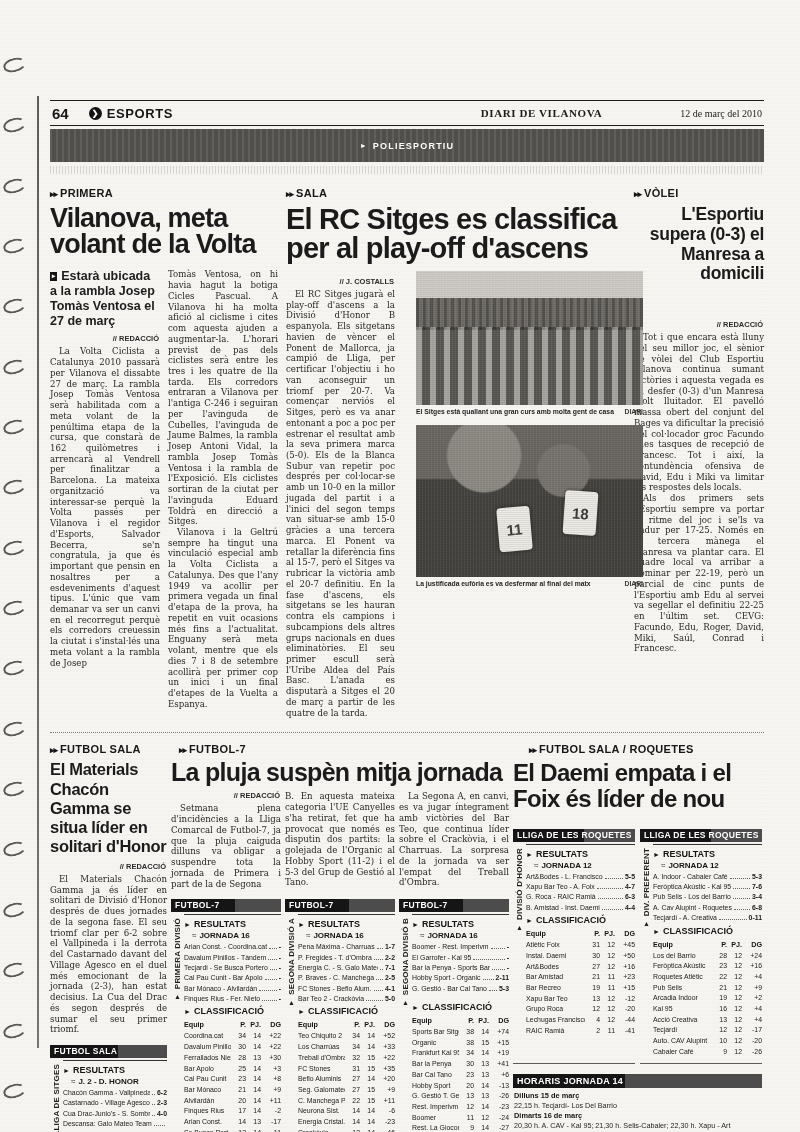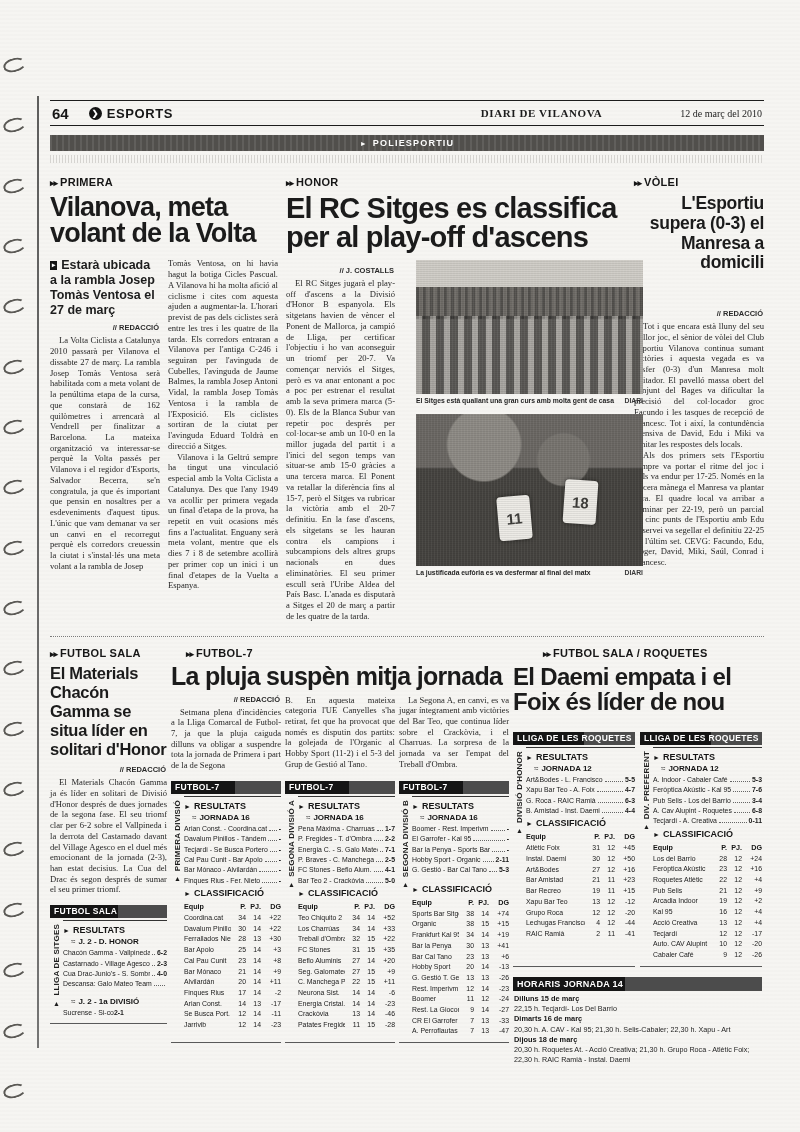--- a/index.html
+++ b/index.html
@@ -12,36 +12,36 @@
   .edge-line{position:absolute;left:37px;top:96px;height:952px;width:1.5px;background:linear-gradient(#2c2c2c,#4a4a4a);opacity:.75;}
   .content{position:absolute;left:50px;top:100px;width:714px;}
 
   
   .masthead{border-top:1.5px solid #1d1d1d;border-bottom:1px solid #1d1d1d;display:flex;align-items:center;height:24px;padding:0 2px;}
   .page-num{font:700 15px "Liberation Sans",sans-serif;color:#161616;}
   .logo-circle{width:13px;height:13px;border-radius:50%;background:#141414;color:#fff;display:flex;align-items:center;justify-content:center;font:700 8px "Liberation Sans",sans-serif;margin:0 5px 0 20px;}
   .section-name{font:700 13px "Liberation Sans",sans-serif;letter-spacing:.6px;color:#161616;}
   .paper-name{margin-left:auto;font:700 11px "Liberation Serif",serif;letter-spacing:.6px;margin-right:78px;color:#1c1c1c;}
   .m-date{font:400 10px "Liberation Serif",serif;color:#1c1c1c;}
-  .band{height:16px;background:#514f4c;margin-top:9px;display:flex;align-items:center;justify-content:center;color:#fdfdfd;
+  .band{height:33px;background:#514f4c;margin-top:3px;display:flex;align-items:center;justify-content:center;color:#fdfdfd;
         font:700 9px "Liberation Sans",sans-serif;letter-spacing:1.2px;
         background-image:repeating-linear-gradient(90deg,rgba(255,255,255,.09) 0 2px,transparent 2px 6px);}
   .band .bi{margin-right:5px;font-size:7px;}
   .halftone{height:8px;margin-top:4px;background:repeating-linear-gradient(90deg,#c5c3bf 0 1px,transparent 1px 3px);opacity:.65;}
 
   
   .kickers-top{display:grid;grid-template-columns:228px 340px 130px;gap:8px;margin:13px 0 5px;}
-  .kickers-bot{display:grid;grid-template-columns:117px 338px 249px;gap:19px;margin:10px 0 4px;}
+  .kickers-bot{display:grid;grid-template-columns:117px 338px 249px;gap:12px;margin:10px 0 4px;}
   .kicker{font:700 11px "Liberation Sans",sans-serif;letter-spacing:.3px;color:#161616;white-space:nowrap;}
   .kicker .dd{font-size:9px;margin-right:3px;letter-spacing:-1px;}
 
   
   .byline{font:700 7.5px "Liberation Sans",sans-serif;text-align:right;margin:6px 1px 3px;color:#2a2a2a;}
   .serif{font:400 8.6px/1.25 "DejaVu Serif",serif;text-align:justify;color:#272727;}
-  .serif p{margin:0;text-indent:9px;font-family:Liberation Serif, serif;}
+  .serif p{margin:0;text-indent:9px;}
 
   .top-row{display:grid;grid-template-columns:228px 340px 130px;gap:8px;}
   .h-cic{font:700 27px/.97 "Liberation Sans",sans-serif;letter-spacing:-.8px;color:#1b1b1b;margin:1px 0 12px;}
   .cic-cols{display:grid;grid-template-columns:110px 110px;gap:8px;}
   .standfirst{font:700 12.5px/1.18 "Liberation Sans",sans-serif;color:#1d1d1d;width:106px;}
   .standfirst .sq{display:inline-block;background:#141414;color:#fff;font-size:6.5px;padding:1px 2px;margin-right:4px;vertical-align:2px;line-height:1;}
 
   .h-rug{font:700 29px/1.0 "Liberation Sans",sans-serif;letter-spacing:-.8px;color:#1b1b1b;margin:1px 0 8px;}
   .rug-grid{display:grid;grid-template-columns:109px 227px;gap:21px;}
   .photo{position:relative;overflow:hidden;background:#87847f;}
@@ -145,21 +145,21 @@
       <span class="m-date">12 de març del 2010</span>
     </div>
     <div class="band">
       <span class="bi">►</span>
       <span>POLIESPORTIU</span>
     </div>
     <div class="halftone"></div>
 
     <div class="kickers-top">
       <div class="kicker"><span class="dd">▸▸</span><span>PRIMERA</span></div>
-      <div class="kicker"><span class="dd">▸▸</span><span>HONOR</span></div>
+      <div class="kicker"><span class="dd">▸▸</span><span>SALA</span></div>
       <div class="kicker"><span class="dd">▸▸</span><span>VÒLEI</span></div>
     </div>
 
     <div class="top-row">
 
       <article>
         <h1 class="h-cic">Vilanova, meta volant de la Volta</h1>
         <div class="cic-cols">
           <div>
             <div class="standfirst">

